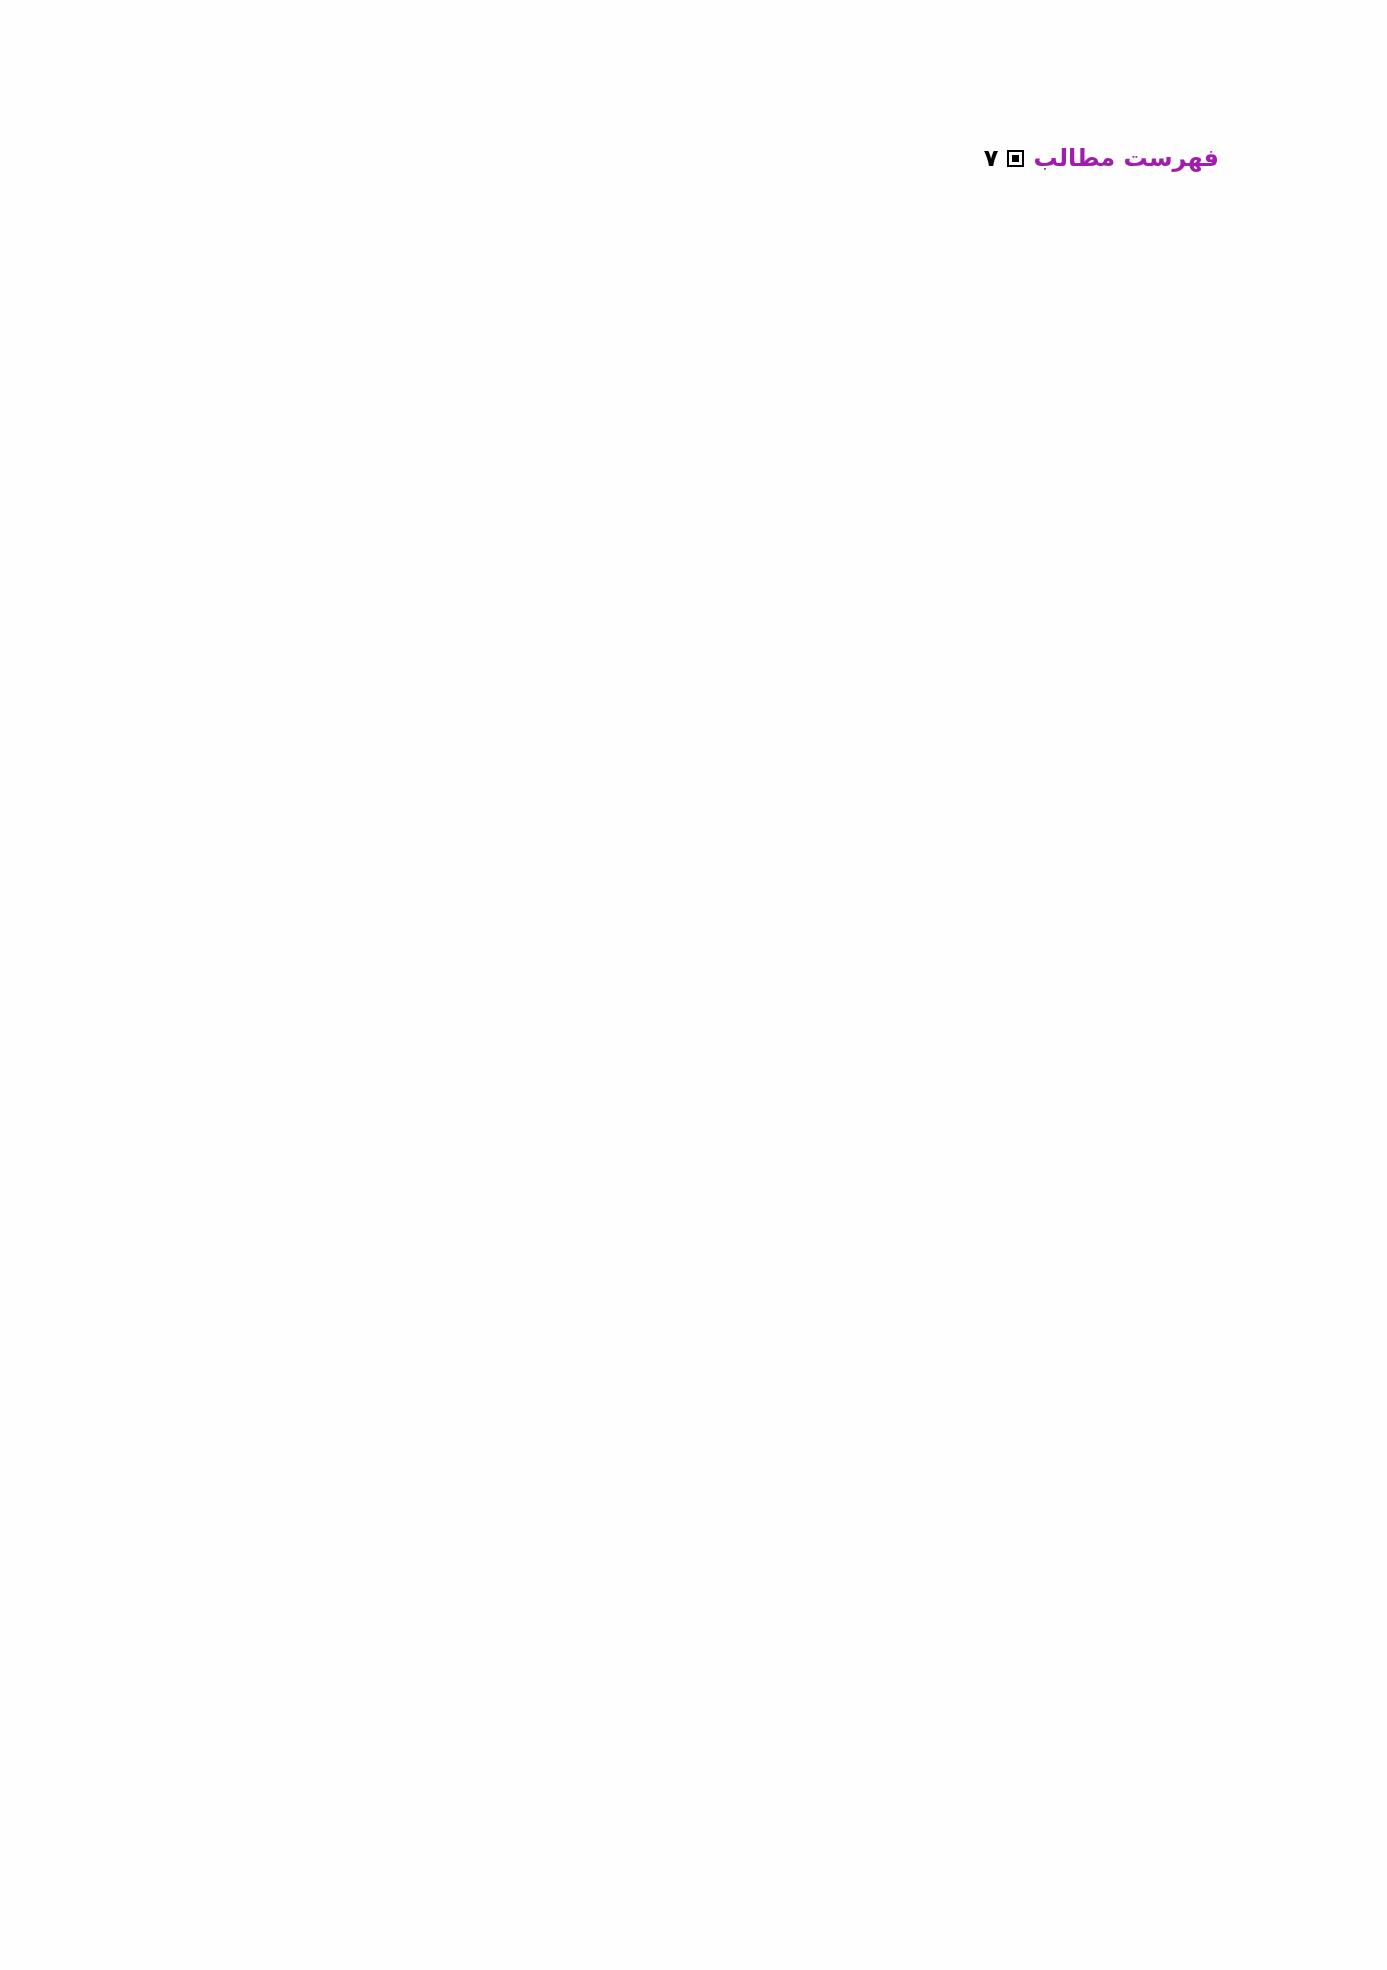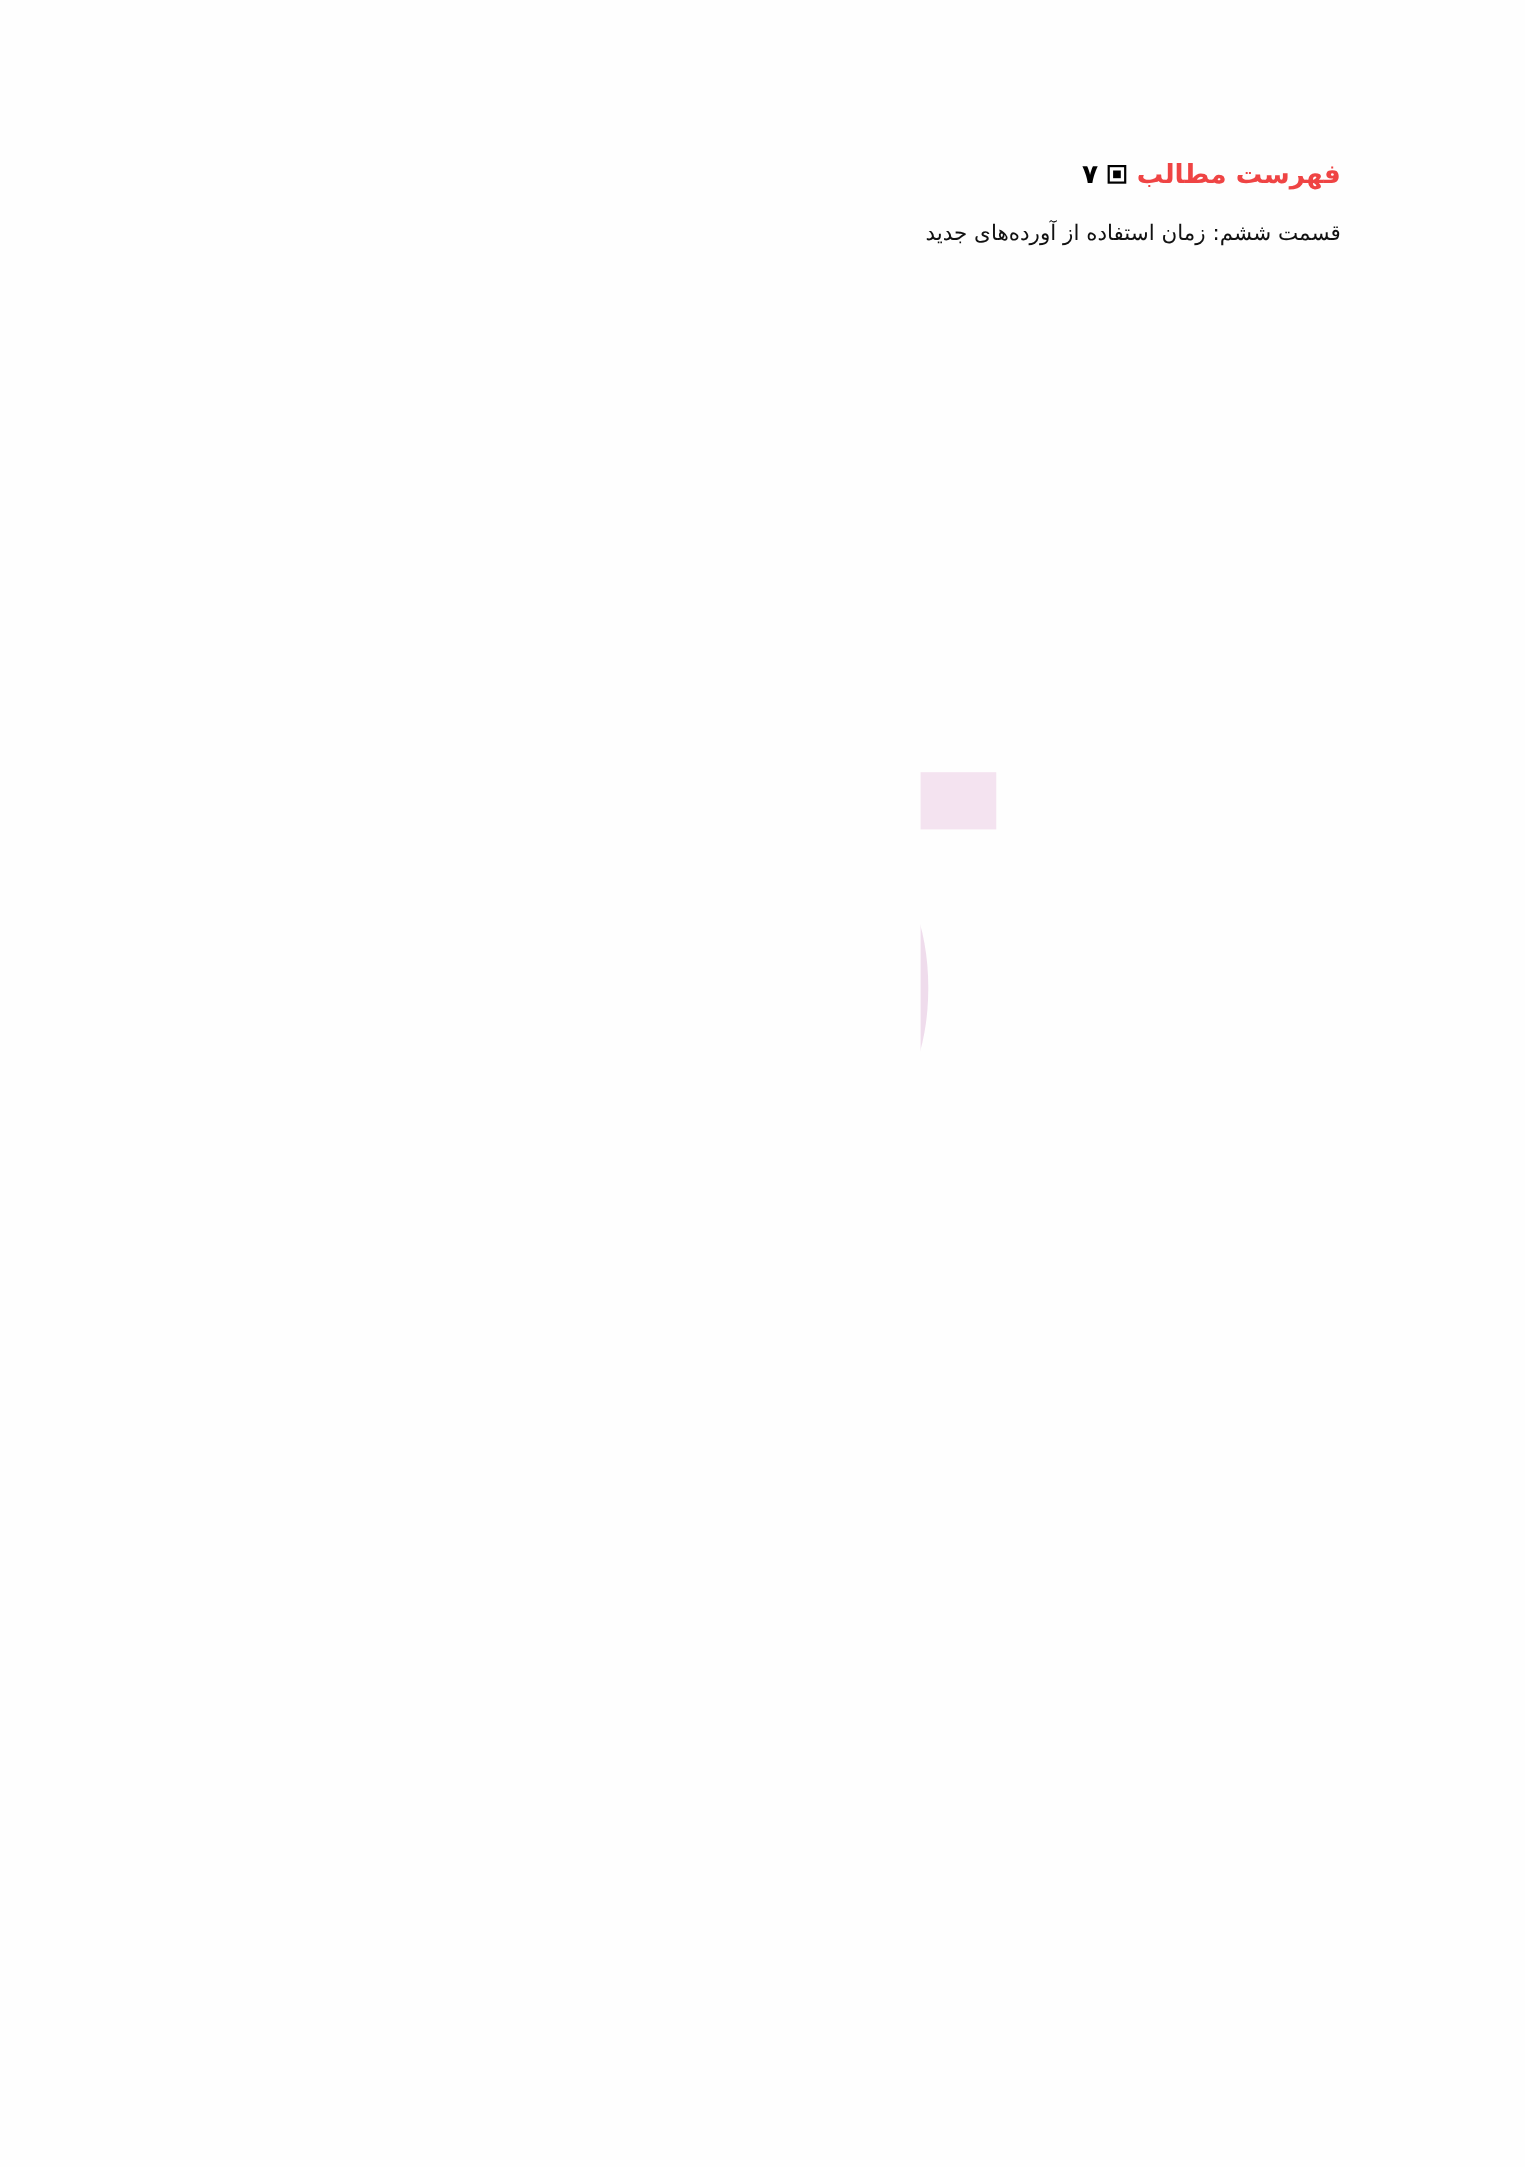--- a/index.html
+++ b/index.html
@@ -41,21 +41,21 @@
     height: 40px;
     display: flex;
     flex-direction: row;
     align-items: center;
     justify-content: flex-start;
     z-index: 3;
   }
   .header-title {
     font-size: 24px;
     font-weight: bold;
-    color: #ef4444;
+    color: #a21caf;
     letter-spacing: 0;
     white-space: nowrap;
   }
   .header-sep {
     display: inline-block;
     width: 17px;
     height: 17px;
     border: 2.5px solid #000;
     margin: 0 9px 0 9px;
     position: relative;
@@ -165,20 +165,19 @@
     <div class="header-inner">
       <span class="header-title">فهرست مطالب</span>
       <span class="header-sep"></span>
       <span class="header-page-num">۷</span>
     </div>
   </div>
 
   <div class="toc" id="toc-list">
       <div class="toc-entry lvl-2">
         <div class="row">
-          <span class="title">قسمت ششم: زمان استفاده از آورده‌های جدید</span>
           <span class="leader">...............................................................................................................................................................</span>
           <span class="page">۹۶</span>
         </div>
       </div>
     </div>
 
 </div>
 
 </body></html>

